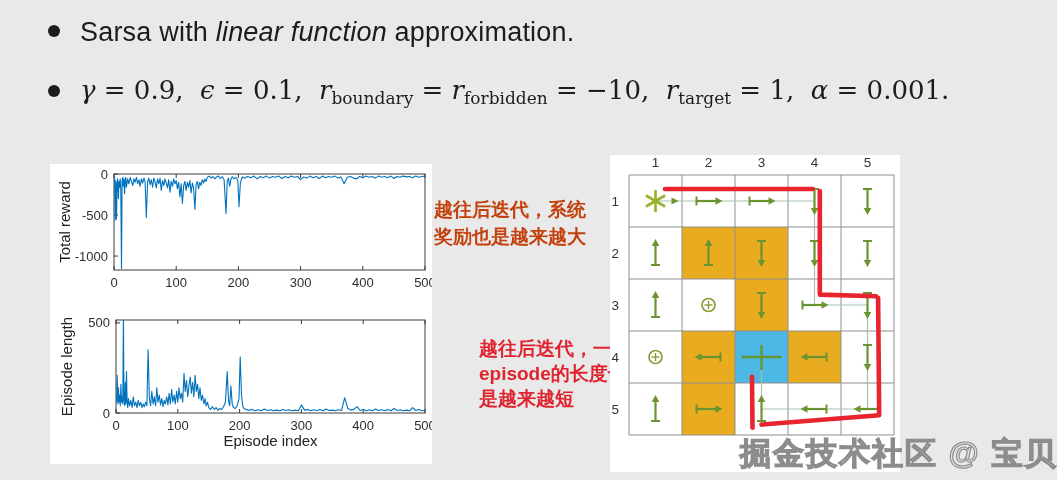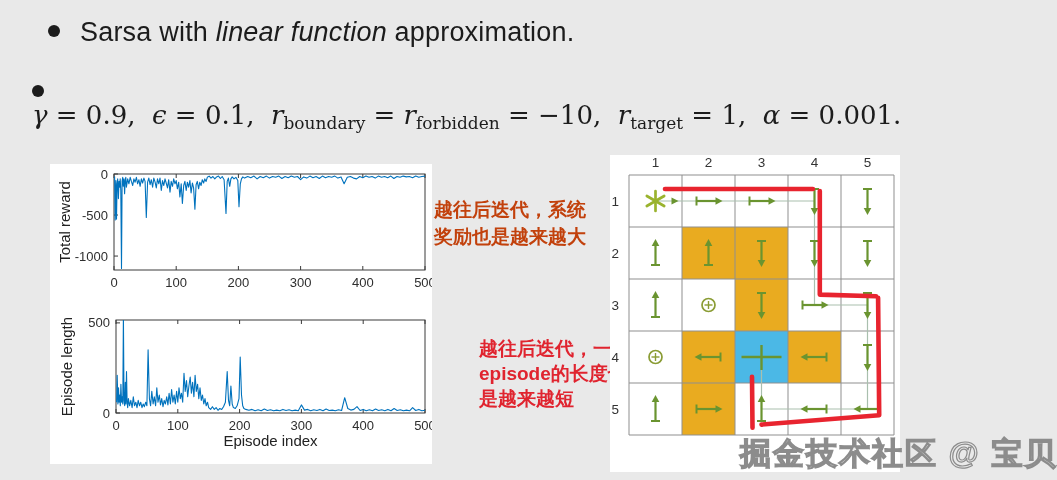--- a/index.html
+++ b/index.html
@@ -4,21 +4,21 @@
 <style>
   html,body{margin:0;padding:0;background:#cfcfcf;}
   .stage{position:relative;width:1057px;height:480px;background:#e9e9e9;overflow:hidden;
          font-family:"Liberation Sans",sans-serif;color:#1c1c1c;}
   .bullet{position:absolute;display:flex;align-items:flex-start;}
   .dot{width:12px;height:12px;border-radius:50%;background:#1c1c1c;flex:0 0 12px;}
   #b1{left:48px;top:15px;}
   #b1 .dot{margin:10px 20px 0 0;}
   .b1text{font-size:27px;line-height:34px;letter-spacing:.2px;}
   .b1text i{font-style:italic;}
-  #b2{left:32px;top:72px;flex-direction:column;}
+  #b2{left:48px;top:72px;}
   #b2 .dot{margin:13px 20px 0 0;}
   .mathline{font-family:"DejaVu Serif",serif;font-size:26px;line-height:36px;white-space:pre;}
   .m-it{font-style:italic;}
   .m-rm{font-style:normal;}
   .m-sub{font-size:17px;vertical-align:-5px;}
   #charts-panel{position:absolute;left:50px;top:164px;width:382px;height:300px;}
   .note{position:absolute;white-space:pre-line;font-weight:bold;}
   #note1{left:434px;top:196px;font-size:19px;line-height:27px;}
   #note2{left:435px;top:336px;font-size:19px;line-height:25px;}
   #grid-svg{position:absolute;left:600px;top:150px;}

